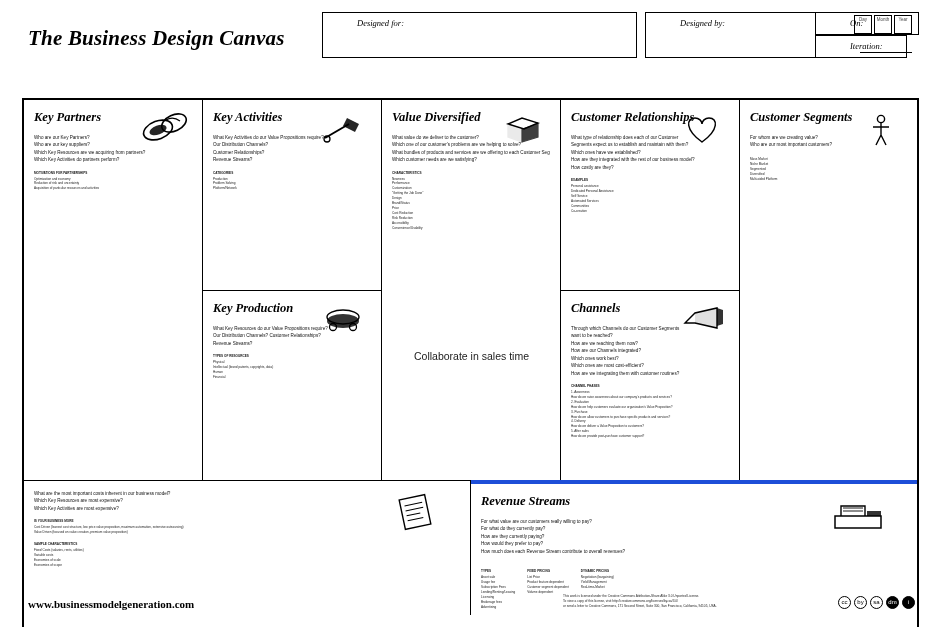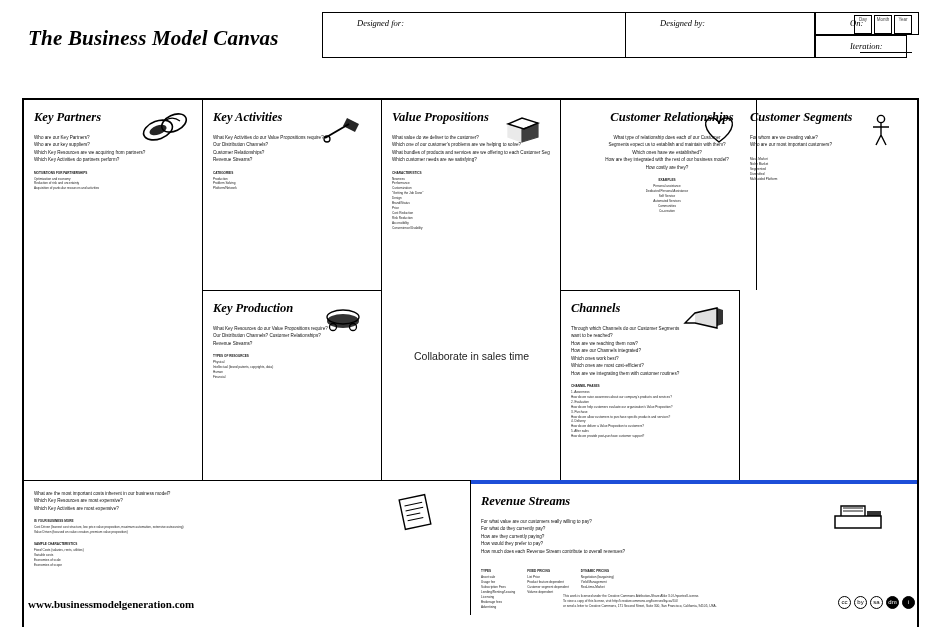--- a/index.html
+++ b/index.html
@@ -47,21 +47,21 @@
     position: absolute;
     left: 6px;
     top: 5px;
     font-family: "Liberation Serif", serif;
     font-style: italic;
     font-size: 8.5px;
     color: #000;
     margin-left: 28px;
   }
   #box-designed-for { left: 300px; top: 0px; width: 315px; height: 46px; }
-  #box-designed-by  { left: 603px; top: 0px; width: 190px; height: 46px; padding-left: 20px; }
+  #box-designed-by  { left: 623px; top: 0px; width: 190px; height: 46px; padding-left: 20px; }
   #box-on           { left: 793px; top: 0px; width: 104px; height: 23px; }
   #box-iteration    { left: 793px; top: 23px; width: 92px; height: 23px; }
   .mini-cell {
     position: absolute;
     top: 2px;
     width: 18px;
     height: 19px;
     border: 1px solid #000;
     box-sizing: border-box;
     font-size: 4.5px;
@@ -139,21 +139,21 @@
     width: 58px;
     height: 42px;
   }
   .cell-icon svg { display: block; }
 
   
   #cell-key-partners      { left: 0;    top: 0;   width: 179px; height: 380px; }
   #cell-key-activities    { left: 179px;top: 0;   width: 179px; height: 190px; }
   #cell-key-resources     { left: 179px;top: 190px;width: 179px;height: 190px; border-top: 1px solid #000; }
   #cell-value-props       { left: 358px;top: 0;   width: 179px; height: 380px; }
-  #cell-customer-rel      { left: 554px;top: 0;   width: 179px; height: 190px; text-align: center; }
+  #cell-customer-rel      { left: 537px;top: 0;   width: 179px; height: 190px; }
   #cell-channels          { left: 537px;top: 190px;width: 179px;height: 190px; border-top: 1px solid #000; }
   #cell-customer-seg      { left: 716px;top: 0;   width: 177px; height: 380px; }
   #cell-cost              { left: 0;    top: 380px; width: 447px; height: 135px; border-top: 1px solid #000; }
   #cell-revenue           { left: 447px;top: 380px; width: 446px; height: 135px; border-top: 4px solid #1d4ed8; border-right: none; }
 
   #collab-note {
     position: absolute;
     left: 358px;
     top: 250px;
     width: 179px;
@@ -207,21 +207,21 @@
     font-family: "Liberation Sans", sans-serif;
   }
   .cc-badge.dark { background: #000; color: #fff; }
 </style>
 </head>
 <body>
 
 <div id="canvas-root">
 
   <div id="header">
-    <div id="canvas-title">The Business Model Canvas</div>
+    <div id="canvas-title">The Business Design Canvas</div>
 
     <div class="hdr-box" id="box-designed-for">
       <span class="hdr-label">Designed for:</span>
     </div>
 
     <div class="hdr-box" id="box-designed-by">
       <span class="hdr-label">Designed by:</span>
     </div>
 
     <div class="hdr-box" id="box-on">
@@ -304,21 +304,21 @@
       <div class="sub-head">TYPES OF RESOURCES</div>
       <div class="sub-list">
         <div>Physical</div>
         <div>Intellectual (brand patents, copyrights, data)</div>
         <div>Human</div>
         <div>Financial</div>
       </div>
     </div>
 
     <div class="cell" id="cell-value-props">
-      <span class="cell-title">Value Propositions</span>
+      <span class="cell-title">Value Diversified</span>
       <span class="cell-icon">
         <svg width="58" height="42" viewBox="0 0 58 42">
           <path d="M14 16 l14 -6 16 5 -14 6 z" fill="none" stroke="#000" stroke-width="1.4"></path>
           <path d="M14 16 l14 5 0 13 -14 -5 z" fill="#000" opacity="0.08" stroke="#000" stroke-width="1.4"></path>
           <path d="M28 21 l16 -5 0 13 -16 5 z" fill="#000" opacity="0.75" stroke="#000" stroke-width="1.2"></path>
         </svg>
       </span>
       <div class="q-list">
         <div>What value do we deliver to the customer?</div>
         <div>Which one of our customer's problems are we helping to solve?</div>

